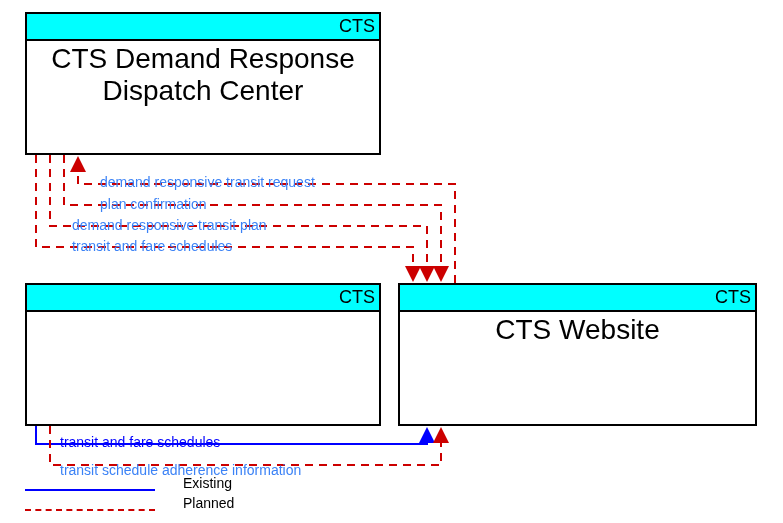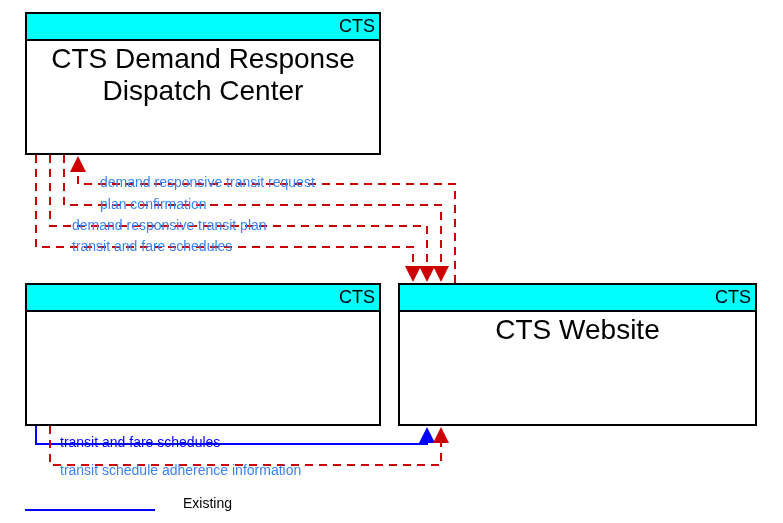--- a/index.html
+++ b/index.html
@@ -109,13 +109,17 @@
 <div class="flow-label planned" style="left:72px; top:217px;">demand responsive transit plan</div>
 <div class="flow-label planned" style="left:72px; top:238px;">transit and fare schedules</div>
 <div class="flow-label existing" style="left:60px; top:434px;">transit and fare schedules</div>
 <div class="flow-label planned" style="left:60px; top:462px;">transit schedule adherence information</div>
 
 <div class="legend">
   <div class="legend-row">
     <div class="legend-line existing"></div>
     <span>Existing</span>
   </div>
+  <div class="legend-row">
+    <div class="legend-line planned"></div>
+    <span>Planned</span>
+  </div>
 </div>
 
 </body></html>

